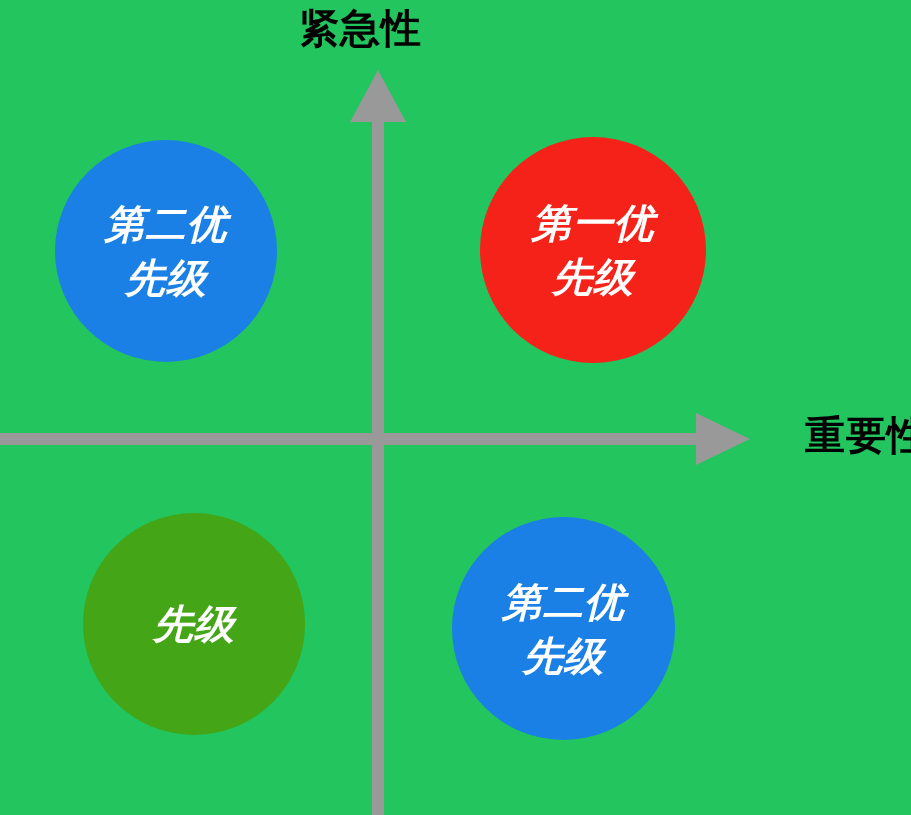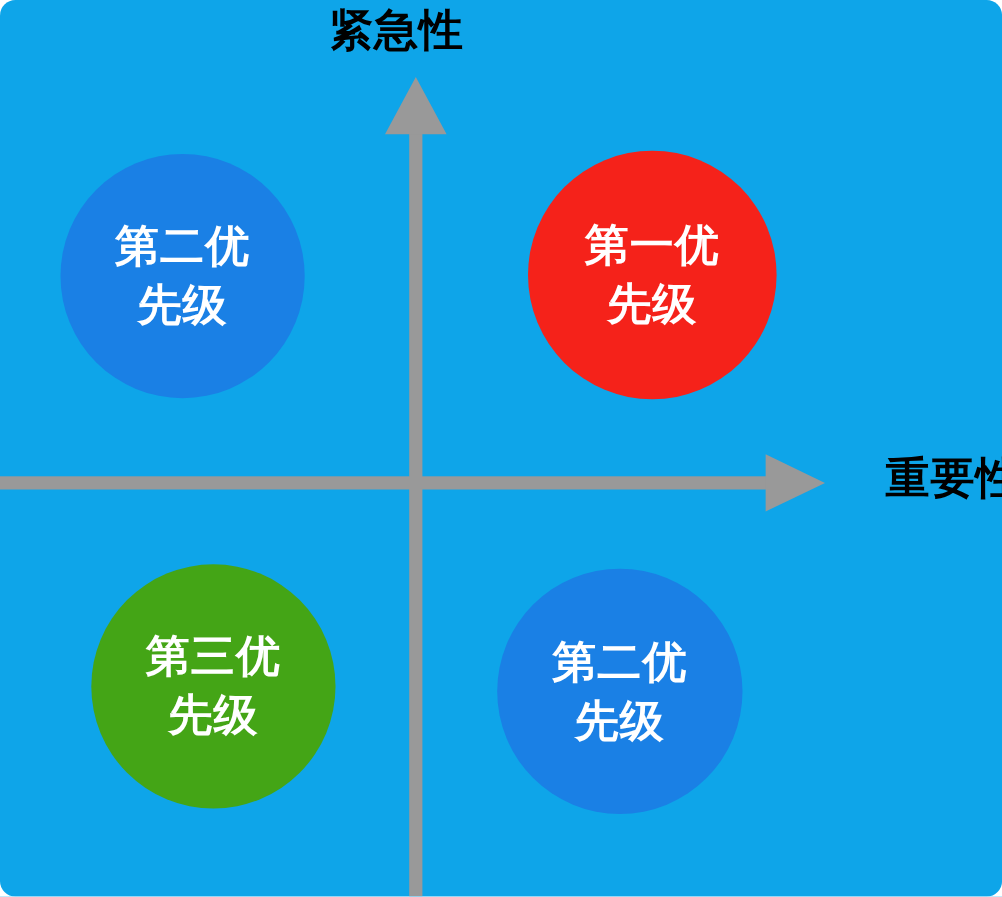--- a/index.html
+++ b/index.html
@@ -87,31 +87,31 @@
     align-items: center;
     justify-content: center;
     color: #ffffff;
     font-weight: bold;
     font-size: 40px;
     line-height: 54px;
     text-align: center;
     letter-spacing: 1px;
     box-sizing: border-box;
   }
-  .bubble-line { display: block; }
+  .bubble-line { display: block; font-style: italic; }
 
   #bubble-q2-top-left   { left: 55px;  top: 140px; width: 222px; height: 222px; }
   #bubble-q1-top-right  { left: 480px; top: 137px; width: 226px; height: 226px; }
   #bubble-q3-bottom-left{ left: 83px;  top: 513px; width: 222px; height: 222px; }
   #bubble-q2-bottom-right{left: 452px; top: 517px; width: 223px; height: 223px; }
 </style>
 </head>
 <body>
 
-<div id="canvas" style="background-color: #0ea5e9; border-radius: 14px;">
+<div id="canvas" style="background-color: #22c55e;">
 
   <div class="axis-line" id="axis-vertical-line" style="background-color: rgb(153, 153, 153);"></div>
   <div class="arrow-head" id="axis-vertical-arrowhead" style="border-bottom-color: rgb(153, 153, 153);"></div>
 
   <div class="axis-line" id="axis-horizontal-line" style="background-color: rgb(153, 153, 153);"></div>
   <div class="arrow-head" id="axis-horizontal-arrowhead" style="border-left-color: rgb(153, 153, 153);"></div>
 
   <div class="axis-label" id="axis-label-y" style="color: rgb(0, 0, 0);">紧急性</div>
   <div class="axis-label" id="axis-label-x" style="color: rgb(0, 0, 0);">重要性</div>
 
@@ -119,21 +119,20 @@
     <span class="bubble-line">第二优</span>
     <span class="bubble-line">先级</span>
   </div>
 
   <div class="bubble" id="bubble-q1-top-right" style="background-color: rgb(245, 34, 26); color: rgb(255, 255, 255);">
     <span class="bubble-line">第一优</span>
     <span class="bubble-line">先级</span>
   </div>
 
   <div class="bubble" id="bubble-q3-bottom-left" style="background-color: rgb(68, 165, 22); color: rgb(255, 255, 255);">
-    <span class="bubble-line">第三优</span>
     <span class="bubble-line">先级</span>
   </div>
 
   <div class="bubble" id="bubble-q2-bottom-right" style="background-color: rgb(26, 128, 229); color: rgb(255, 255, 255);">
     <span class="bubble-line">第二优</span>
     <span class="bubble-line">先级</span>
   </div>
 
 </div>
 

